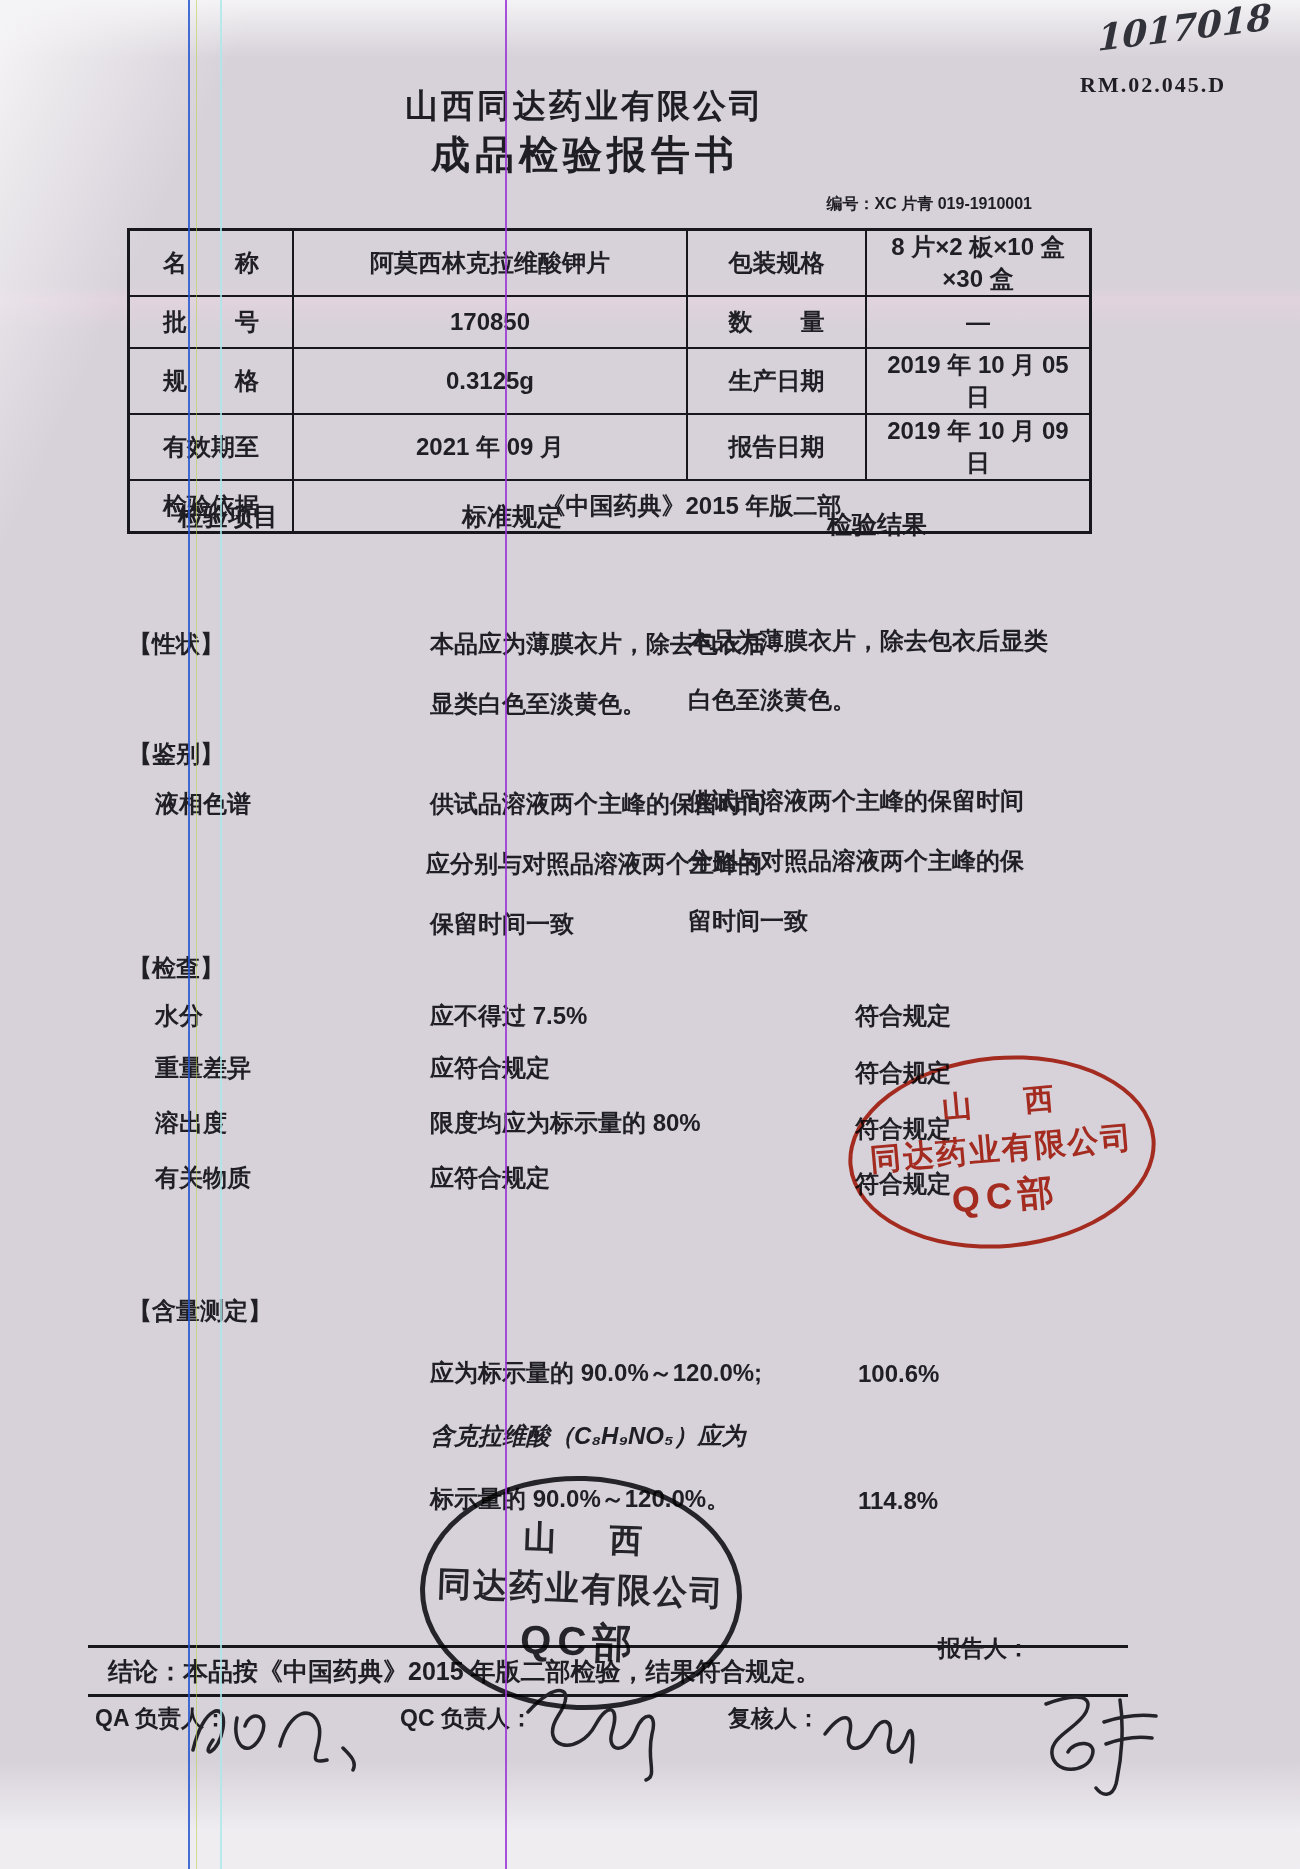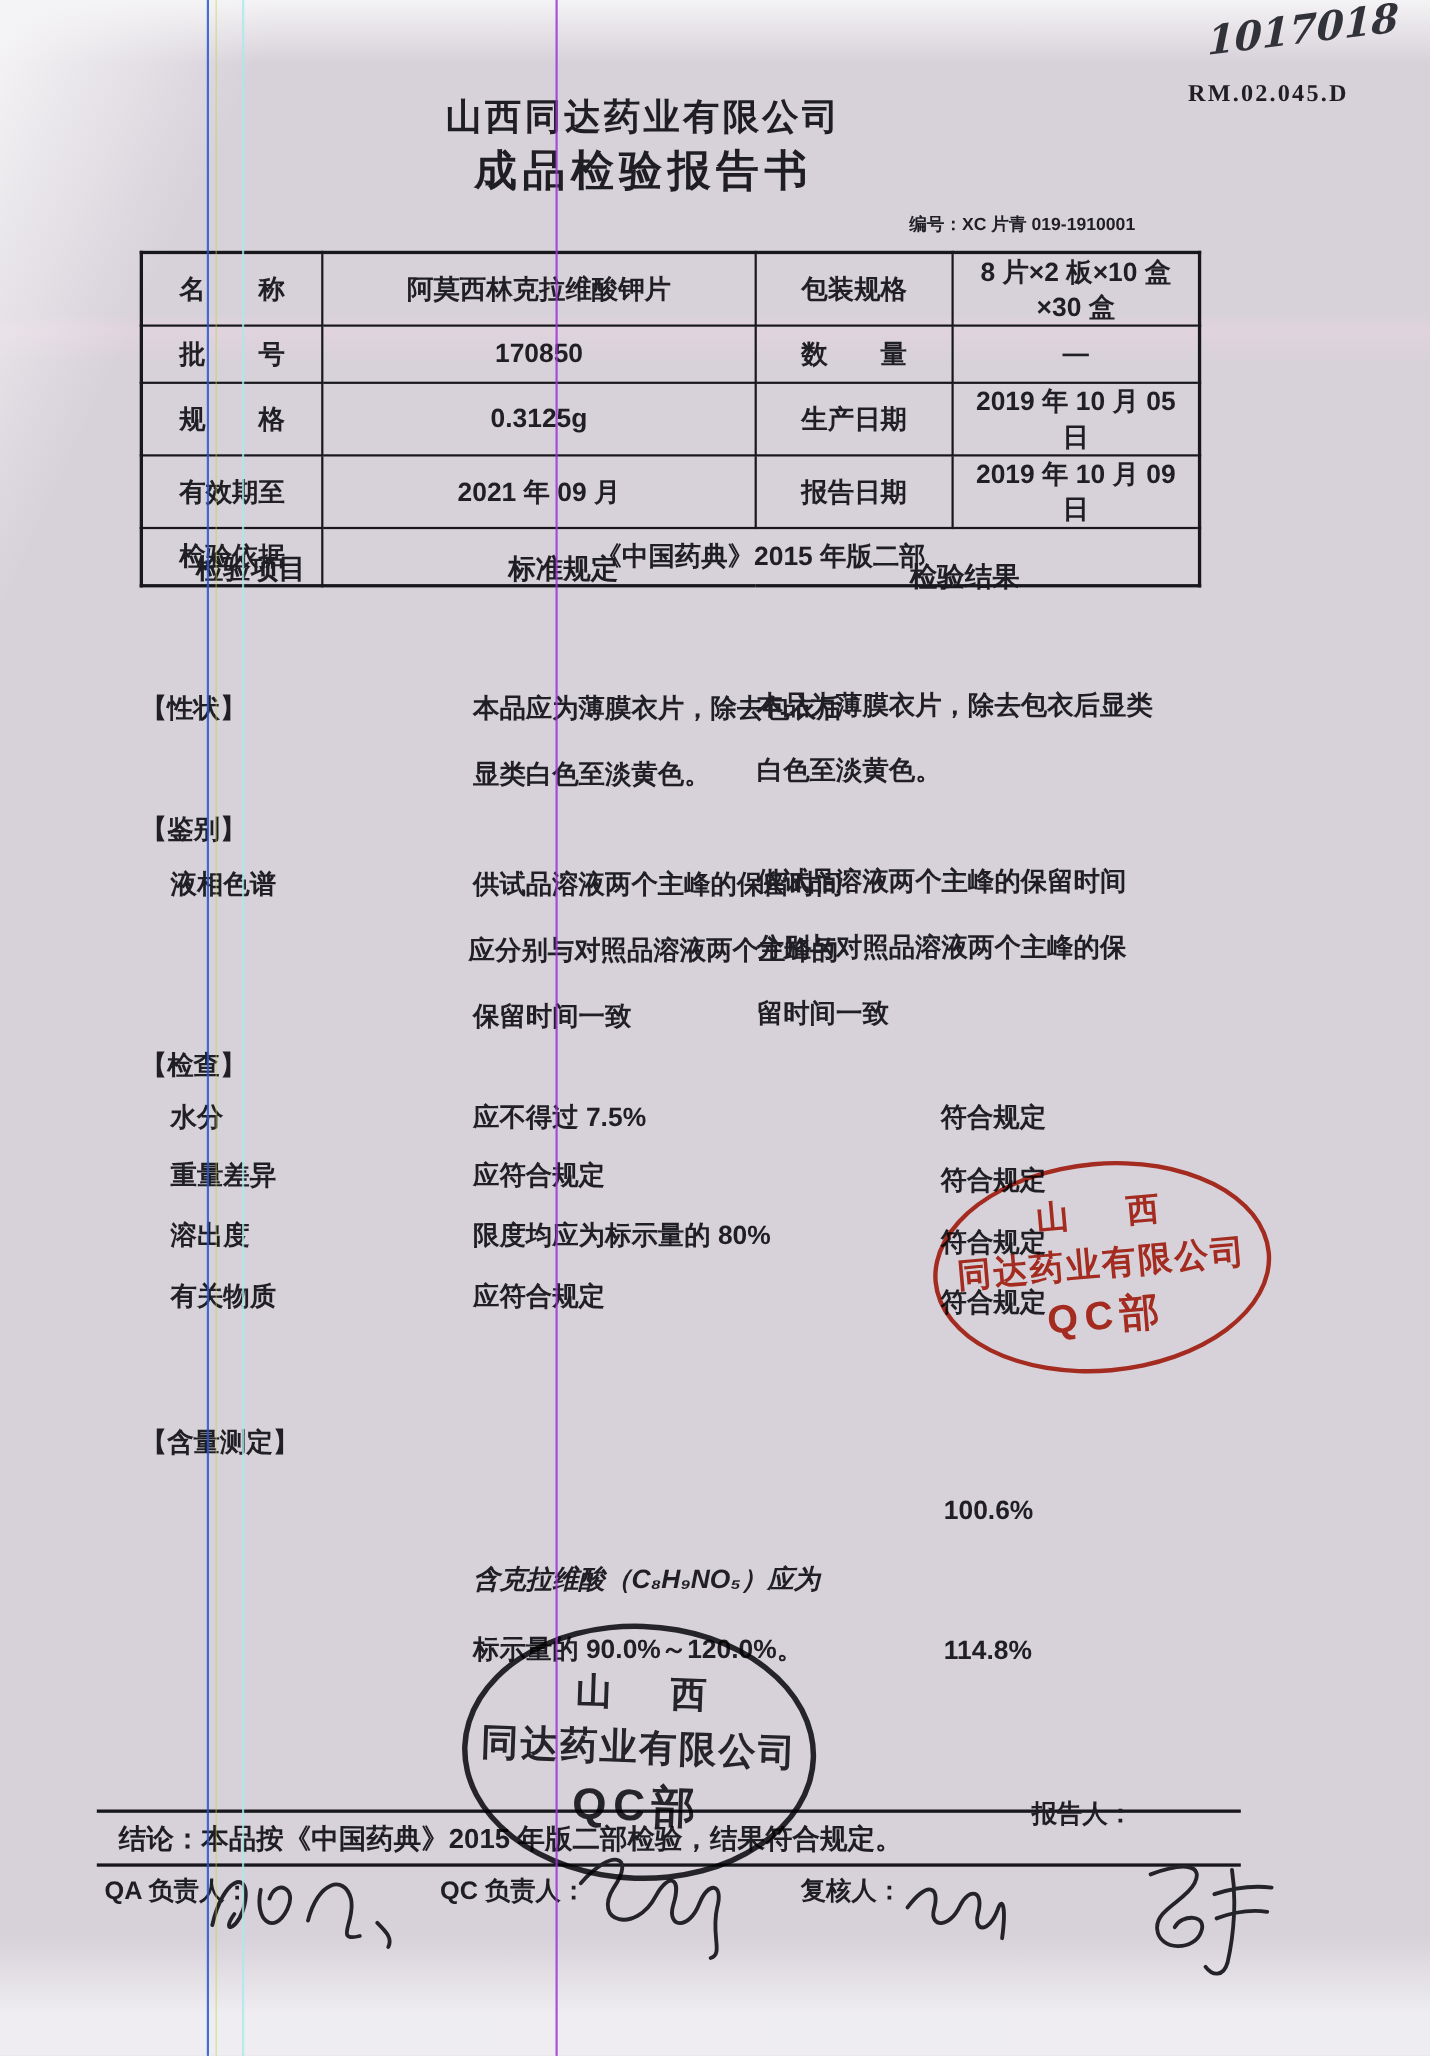--- a/index.html
+++ b/index.html
@@ -138,20 +138,21 @@
 
   <div class="t fs24" style="left:155px;top:1107px;">溶出度</div>
   <div class="t fs24" style="left:430px;top:1107px;">限度均应为标示量的 80%</div>
   <div class="t fs24" style="left:855px;top:1113px;">符合规定</div>
 
   <div class="t fs24" style="left:155px;top:1162px;">有关物质</div>
   <div class="t fs24" style="left:430px;top:1162px;">应符合规定</div>
   <div class="t fs24" style="left:855px;top:1168px;">符合规定</div>
 
   <div class="t fs24" style="left:128px;top:1295px;">【含量测定】</div>
+  <div class="t fs24" style="left:430px;top:1357px;">应为标示量的 90.0%～120.0%;</div>
   <div class="t fs24" style="left:430px;top:1420px;font-style:italic;">含克拉维酸（C₈H₉NO₅）应为</div>
   <div class="t fs24" style="left:430px;top:1483px;">标示量的 90.0%～120.0%。</div>
   <div class="t fs24" style="left:858px;top:1360px;">100.6%</div>
   <div class="t fs24" style="left:858px;top:1487px;">114.8%</div>
 
   <div class="stamp stamp-red">
     <div class="s1">山  西</div>
     <div class="s2">同达药业有限公司</div>
     <div class="s3">QC部</div>
   </div>

